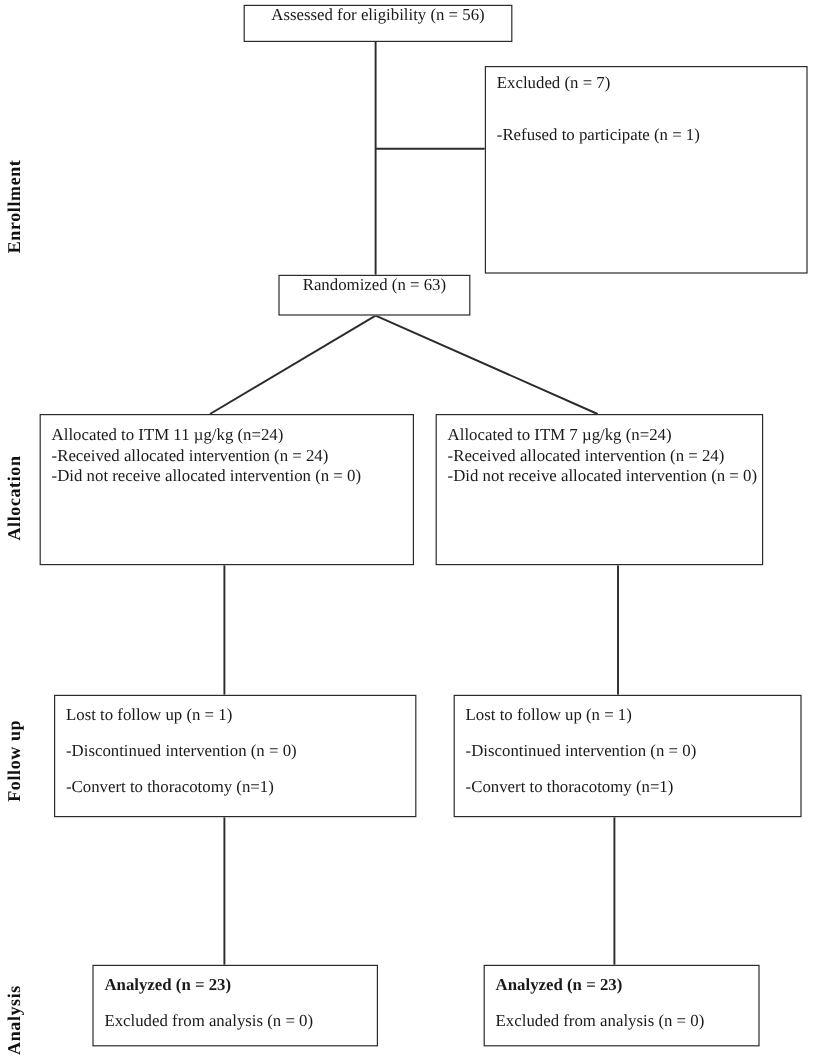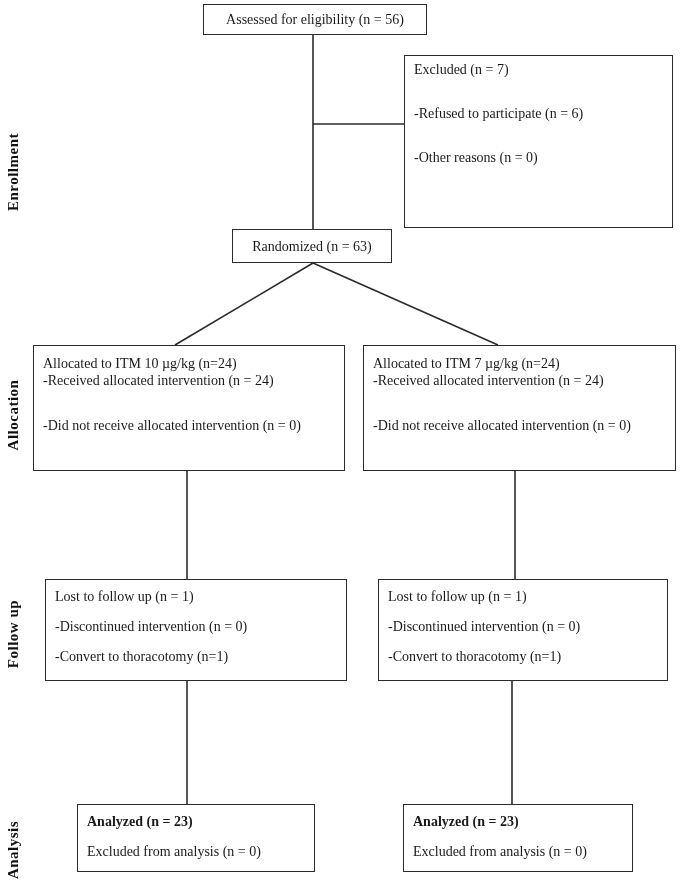--- a/index.html
+++ b/index.html
@@ -28,41 +28,41 @@
     box-sizing: border-box;
     font-size: 14px;
     line-height: 17px;
   }
   .box .line {
     padding: 0 9px;
     white-space: nowrap;
   }
   .box.centered {
     display: flex;
-    align-items: center;
+    align-items: flex-start;
     justify-content: center;
     text-align: center;
   }
   
   .assessed   { left: 203px; top:   4px; width: 224px; height: 31px; }
   .excluded   { left: 404px; top:  55px; width: 269px; height: 173px; }
   .randomized { left: 232px; top: 229px; width: 160px; height: 34px; }
   .alloc-left  { left:  33px; top: 345px; width: 312px; height: 126px; }
-  .alloc-right { left: 363px; top: 345px; width: 313px; height: 126px; }
+  .alloc-right { left: 363px; top: 345px; width: 273px; height: 126px; }
   .follow-left  { left:  45px; top: 579px; width: 302px; height: 102px; }
   .follow-right { left: 378px; top: 579px; width: 290px; height: 102px; }
   .analysis-left  { left:  77px; top: 804px; width: 238px; height: 68px; }
   .analysis-right { left: 403px; top: 804px; width: 230px; height: 68px; }
 
   
   .excluded .t  { margin-top: 5px; }
   .excluded .i  { margin-top: 27px; }
   .alloc .t     { margin-top: 9px; }
   .alloc .i1    { }
-  .alloc .i2    { margin-top: 28px; }
+  .alloc .i2    { }
   .follow .t    { margin-top: 8px; }
   .follow .i    { margin-top: 13px; }
   .analysis .t  { margin-top: 8px; font-weight: bold; }
   .analysis .i  { margin-top: 13px; }
 
   .stage-label {
     position: absolute;
     width: 140px;
     height: 20px;
     line-height: 20px;
@@ -101,30 +101,29 @@
   <div class="stage-label lbl-allocation">Allocation</div>
   <div class="stage-label lbl-followup">Follow up</div>
   <div class="stage-label lbl-analysis">Analysis</div>
 
   <div class="box assessed centered">
     <div class="line">Assessed for eligibility (n = 56)</div>
   </div>
 
   <div class="box excluded">
     <div class="line t">Excluded (n = 7)</div>
-    <div class="line i">-Refused to participate (n = 6)</div>
-    <div class="line i">-Other reasons (n = 0)</div>
+    <div class="line i">-Refused to participate (n = 1)</div>
   </div>
 
   <div class="box randomized centered">
     <div class="line">Randomized (n = 63)</div>
   </div>
 
   <div class="box alloc alloc-left">
-    <div class="line t">Allocated to ITM 10 µg/kg (n=24)</div>
+    <div class="line t">Allocated to ITM 11 µg/kg (n=24)</div>
     <div class="line i1">-Received allocated intervention (n = 24)</div>
     <div class="line i2">-Did not receive allocated intervention (n = 0)</div>
   </div>
 
   <div class="box alloc alloc-right">
     <div class="line t">Allocated to ITM 7 µg/kg (n=24)</div>
     <div class="line i1">-Received allocated intervention (n = 24)</div>
     <div class="line i2">-Did not receive allocated intervention (n = 0)</div>
   </div>
 

